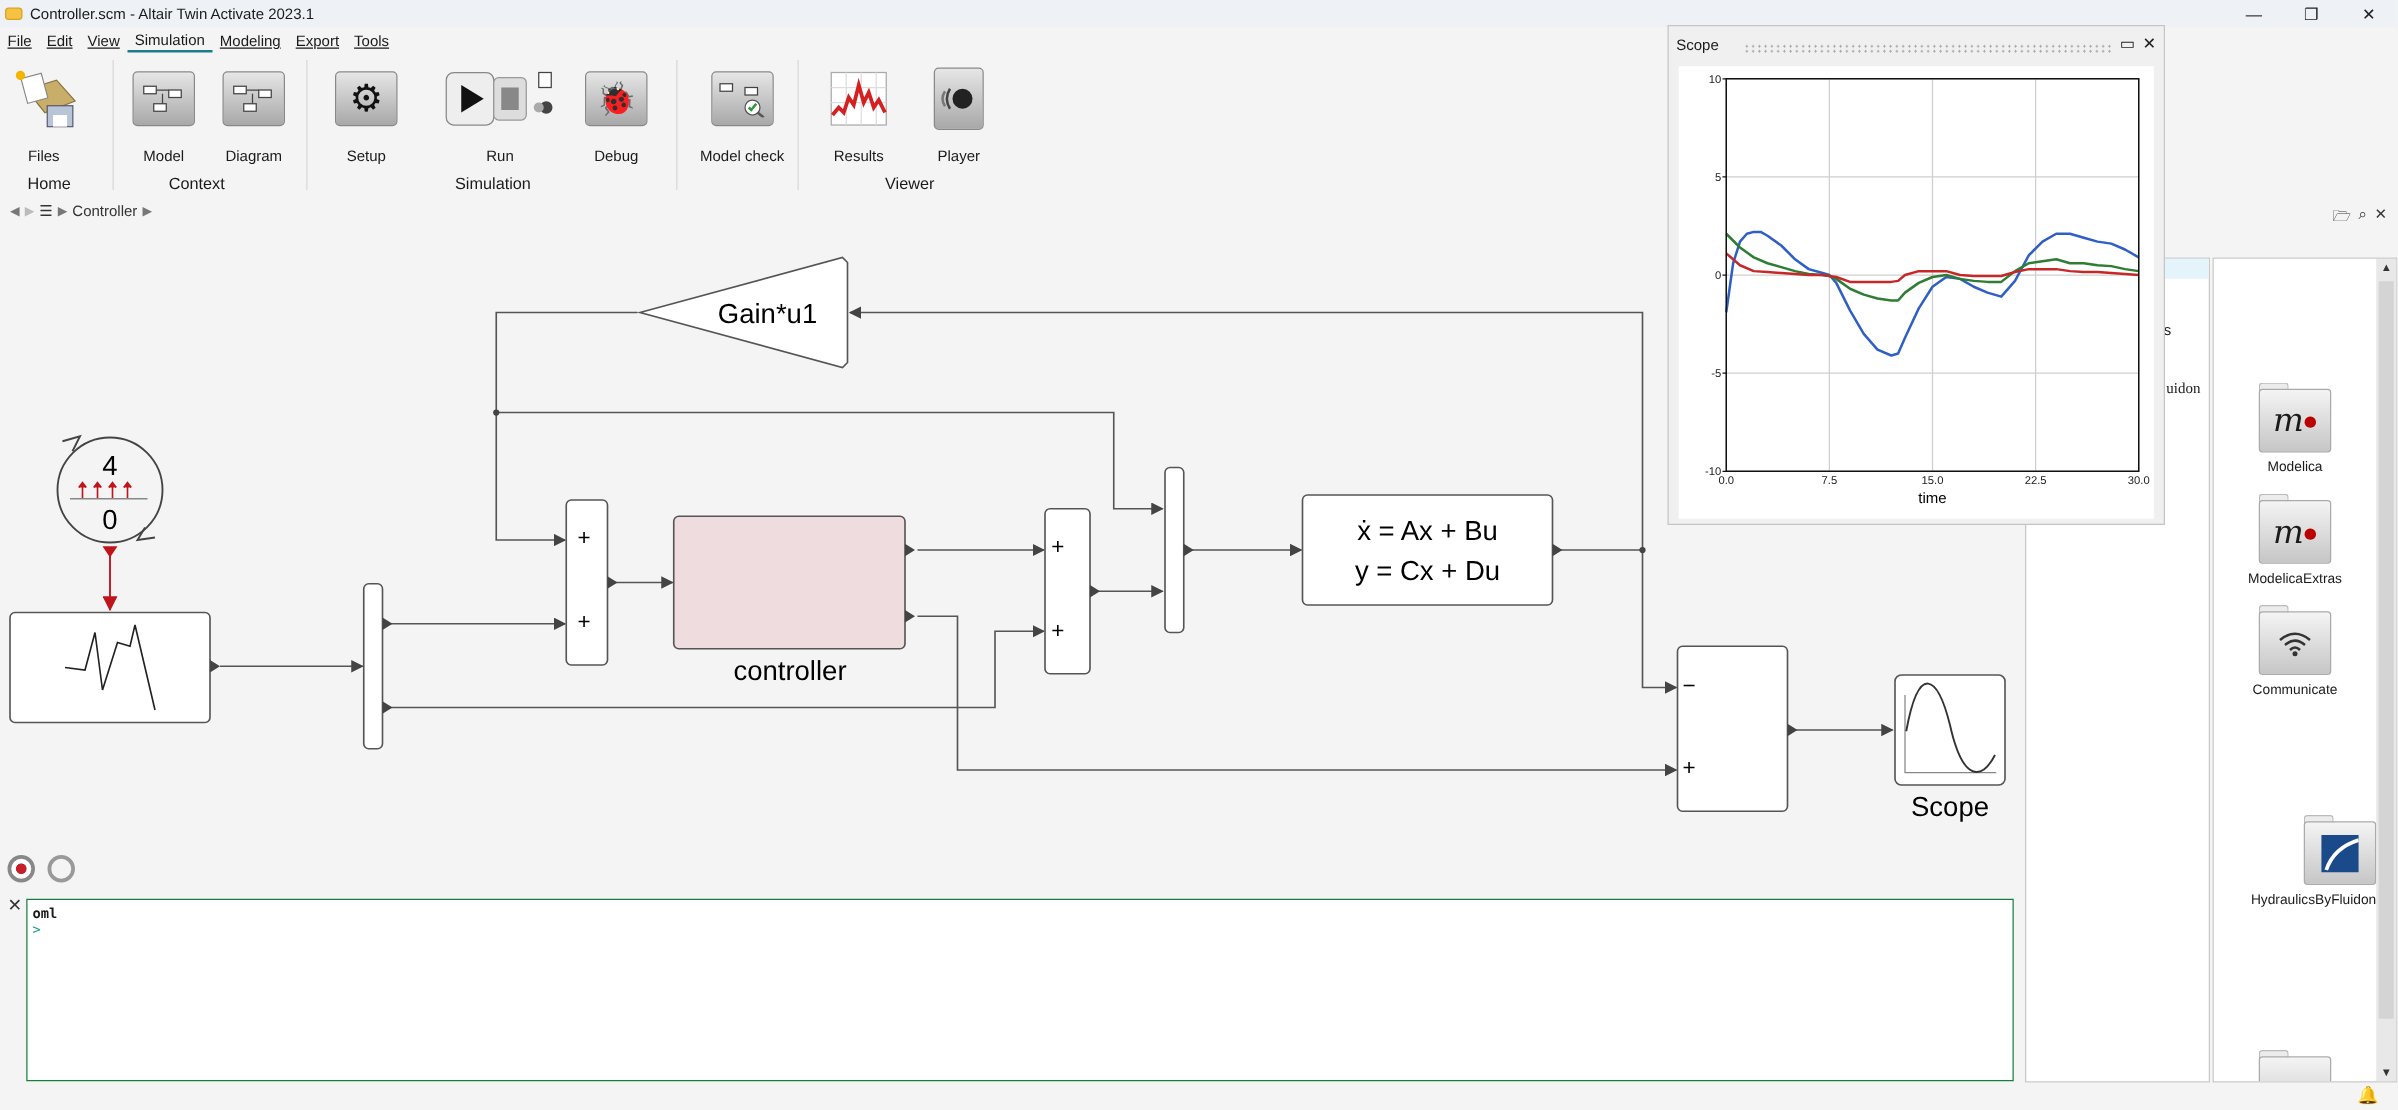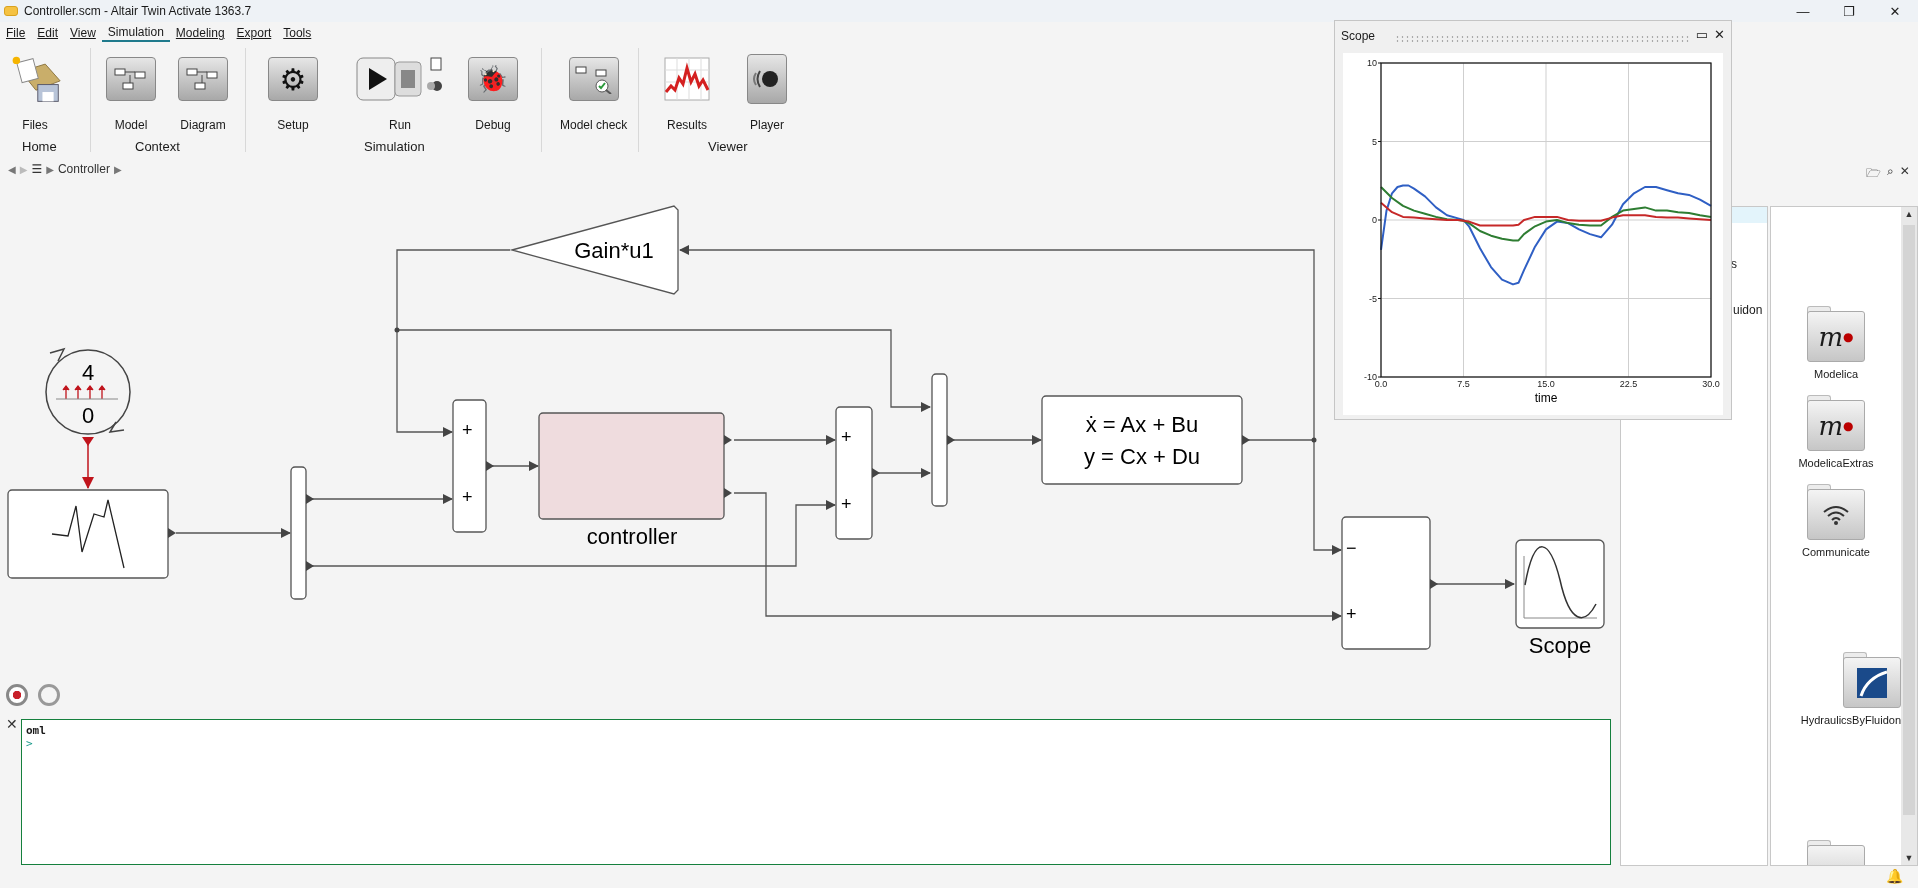--- a/index.html
+++ b/index.html
@@ -67,21 +67,21 @@
   .scope-plot { position: absolute; left: 8px; top: 32px; width: 380px; height: 362px; background: #fff; }
   .scope-plot svg text { font-family: "Liberation Sans", sans-serif; }
 </style>
 </head>
 <body>
 
 <div id="app">
 
   <div class="titlebar">
     <span class="app-icon"></span>
-    <span>Controller.scm - Altair Twin Activate 1363.7</span>
+    <span>Controller.scm - Altair Twin Activate 2023.1</span>
     <div class="win-ctrls">
       <span>—</span>
       <span>❐</span>
       <span>✕</span>
     </div>
   </div>
 
   <div class="menubar">
     <span class="mi">File</span>
     <span class="mi">Edit</span>
@@ -351,21 +351,21 @@
 
   <div class="palette-tools">
     <span>🗁</span>
     <span>⌕</span>
     <span>✕</span>
   </div>
 
   <div class="tree-panel">
     <div class="sel"></div>
     <span class="frag" style="left:110px;top:50px;">s</span>
-    <span class="frag" style="left:112px;top:96px;">uidon</span>
+    <span class="frag" style="left:112px;top:96px;font-family:Liberation Serif, serif;">uidon</span>
   </div>
 
   <div class="lib-panel">
     <div class="lib-item" style="top:99px;">
       <div class="folder">
           <div class="tab"></div>
           <div class="body" style="font-family:'DejaVu Serif',serif;font-style:italic;font-size:26px;">m<span style="color:#b00;font-size:12px;">●</span></div>
         </div>
       <span class="name">Modelica</span>
     </div>

